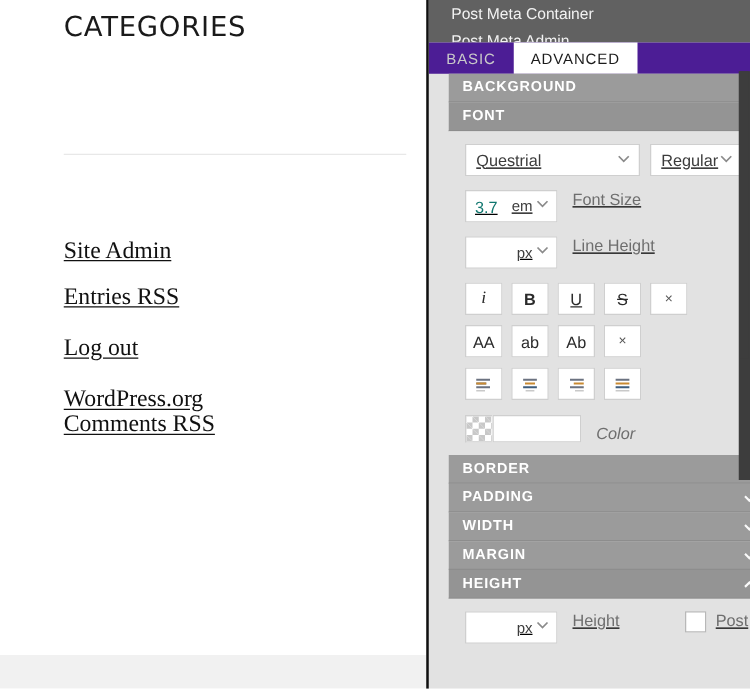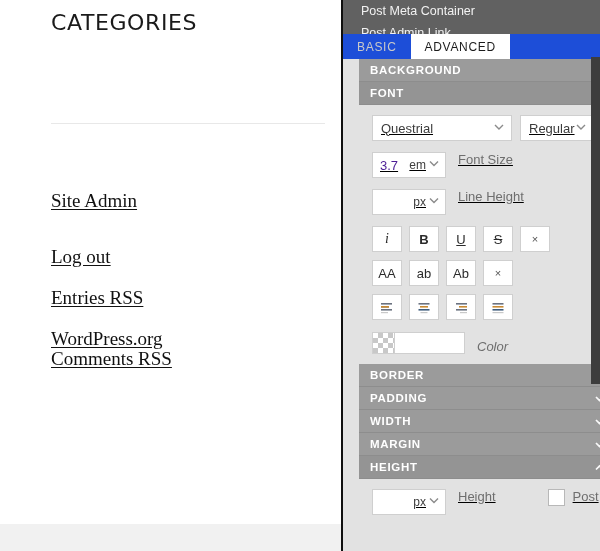--- a/index.html
+++ b/index.html
@@ -56,21 +56,21 @@
   }
   .layer-item {
     color: #f2f2f2; font-size: 12.5px; padding-left: 18px;
     line-height: 23px; white-space: nowrap;
   }
   .layer-item.second { line-height: 20px; }
 
   
   .tabbar {
     position: absolute; left: 0; top: 34px; width: 100%; height: 25px;
-    background: #1d4ed8;
+    background: #4c1d95;
     display: flex; align-items: stretch;
   }
   .tab {
     font-size: 12px; letter-spacing: 0.7px;
     display: flex; align-items: center; justify-content: center;
     padding: 0 14px; color: #c9c9c9; cursor: pointer;
   }
   .tab.active { background: #ffffff; color: #1b1b1b; }
 
   
@@ -99,21 +99,21 @@
     font-size: 13px; color: #3b3b3b; padding: 0 22px 0 8px; cursor: pointer;
   }
   .select .cv { position: absolute; right: 5px; top: 50%; transform: translateY(-50%); }
   .sel-family { width: 140px; }
   .sel-weight { width: 74px; margin-left: 8px; }
 
   .numfield {
     position: relative; height: 26px; width: 74px; background: #fff;
     border: 1px solid #cfcfcf; display: flex; align-items: center; cursor: text;
   }
-  .numfield .val { font-size: 13px; color: #4c1d95; padding-left: 7px; flex: 1; }
+  .numfield .val { font-size: 13px; color: #0f766e; padding-left: 7px; flex: 1; }
   .numfield .unit { font-size: 12px; color: #3d3d3d; padding-right: 19px; }
   .numfield .cv { position: absolute; right: 4px; top: 50%; transform: translateY(-50%); }
   .fieldlabel { font-size: 13px; color: #6e6e6e; margin-left: 12px; }
 
   .btnrow { display: flex; gap: 7px; padding-left: 13px; margin-bottom: 8px; }
   .sqbtn {
     width: 30px; height: 26px; background: #fff; border: 1px solid #cfcfcf;
     display: flex; align-items: center; justify-content: center;
     font-size: 13px; color: #2b2b2b; cursor: pointer; line-height: 1;
   }
@@ -164,47 +164,47 @@
         <div style="height:30px"></div>
       </div>
 
       <div style="height:58px"></div>
       <div class="sep"></div>
       <div style="height:37px"></div>
 
       <div>
         <div style="height:30px"></div>
         <ul class="widget-list">
-          <li style="margin-bottom:36px">
+          <li style="margin-bottom:17px">
             <a class="widget-link" href="#">Site Admin</a>
           </li>
           <li style="margin-bottom:21px">
-            <a class="widget-link" href="#">Log out</a>
+            <a class="widget-link" href="#">Entries RSS</a>
           </li>
           <li style="margin-bottom:21px">
-            <a class="widget-link" href="#">Entries RSS</a>
+            <a class="widget-link" href="#">Log out</a>
           </li>
           <li>
             <a class="widget-link" href="#">WordPress.org</a>
           </li>
           <li style="margin-bottom:21px">
             <a class="widget-link" href="#">Comments RSS</a>
           </li>
         </ul>
       </div>
 
     </div>
     <div class="footer-band"></div>
   </div>
 
   <div class="panel">
 
     <div class="layer-strip">
       <div class="layer-item">Post Meta Container</div>
-      <div class="layer-item second">Post Admin Link</div>
+      <div class="layer-item second">Post Meta Admin</div>
     </div>
 
     <div class="tabbar">
       <div class="tab">BASIC</div>
       <div class="tab active">ADVANCED</div>
     </div>
 
     <div class="sections">
 
       <div class="sec-head">

